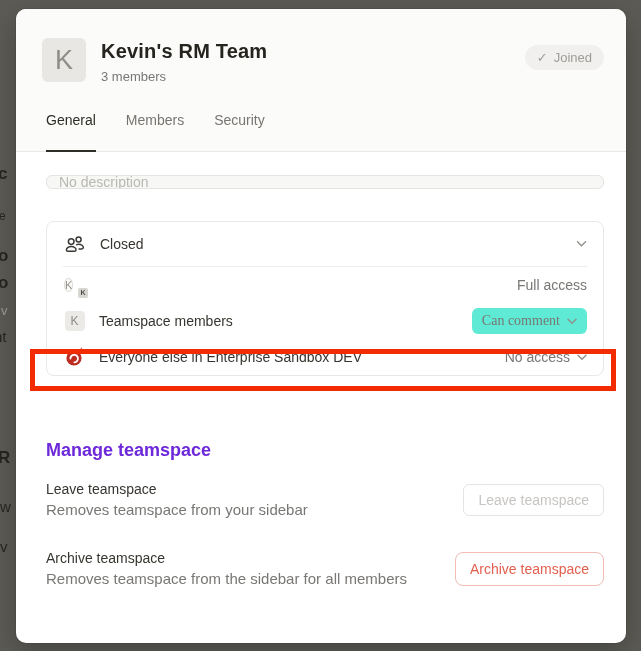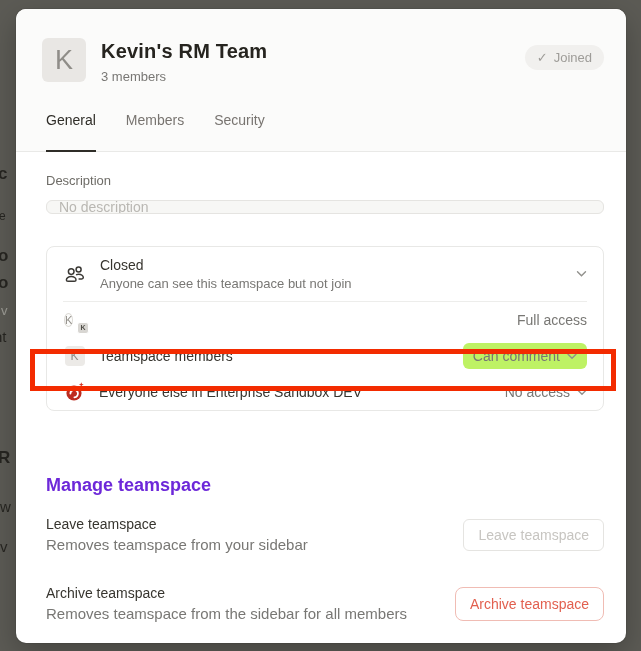--- a/index.html
+++ b/index.html
@@ -57,21 +57,21 @@
   .closed-icon { width:24px; margin-right:13px; flex:none; display:flex; }
   .closed-title { font-size:14px; color:#37352f; }
   .closed-sub { font-size:13px; color:#787774; margin-top:3px; }
   .chev { margin-left:auto; display:flex; }
   .box-divider { height:1px; background:#ededeb; margin:0 16px; }
 
   .perm-row { display:flex; align-items:center; height:36px; padding:0 16px; }
   .row-avatar { width:23px; margin-right:13px; flex:none; display:flex; justify-content:center; position:relative; }
   .row-name { font-size:14px; color:#37352f; }
   .row-value { margin-left:auto; font-size:14px; color:#787774; display:flex; align-items:center; gap:7px; }
-  .pill { background:#bef264; border-radius:6px; padding:5px 10px; cursor:pointer; }
+  .pill { background:#5eead4; border-radius:6px; padding:5px 10px; cursor:pointer;font-family:Liberation Serif, serif; }
   .plain-dd { cursor:pointer; }
 
   .avatar-stack { width:21px; height:21px; position:relative; }
   .stack-circ {
     width:19px; height:19px; border-radius:50%; background:#fcfcfb;
     border:1px solid #dddbd7; color:#93908a; font-size:11px;
     line-height:19px; text-align:center;
   }
   .stack-badge {
     position:absolute; right:-4px; bottom:-3px; width:10px; height:10px;
@@ -132,38 +132,36 @@
     </div>
     <div class="tabs">
       <div class="tab active">General</div>
       <div class="tab">Members</div>
       <div class="tab">Security</div>
     </div>
   </div>
 
   <div class="content">
 
-    <div class="desc-label">Description</div>
     <input class="desc-input" type="text" placeholder="No description" style="">
 
     
     <div class="perm-box">
 
       <div class="closed-row">
         <span class="closed-icon">
           <svg width="24" height="24" viewBox="0 0 24 24" fill="none" stroke="#3b3935" stroke-width="1.5" stroke-linecap="round" stroke-linejoin="round">
             <circle cx="15.6" cy="7.6" r="2.5"></circle>
             <path d="M13.6 12.7 c.6-.3 1.3-.4 2-.4 c2.9 0 4.7 1.7 4.7 3.3 c0 .9-.8 1.3-1.6 1.3 h-2.6"></path>
             <circle cx="8.2" cy="9.6" r="2.8"></circle>
             <path d="M8.2 14.5 c-2.9 0-4.8 1.7-4.8 3.4 c0 .9.8 1.3 1.6 1.3 h6.4 c.9 0 1.6-.4 1.6-1.3 c0-1.7-1.9-3.4-4.8-3.4 Z"></path>
           </svg>
         </span>
         <div>
           <div class="closed-title">Closed</div>
-          <div class="closed-sub">Anyone can see this teamspace but not join</div>
         </div>
         <span class="chev">
           <svg width="11" height="8" viewBox="0 0 11 8">
               <path d="M1.5 1.8 L5.5 5.8 L9.5 1.8" fill="none" stroke="#91908c" stroke-width="1.4" stroke-linecap="round"></path>
             </svg>
         </span>
       </div>
 
       <div class="box-divider"></div>
 

